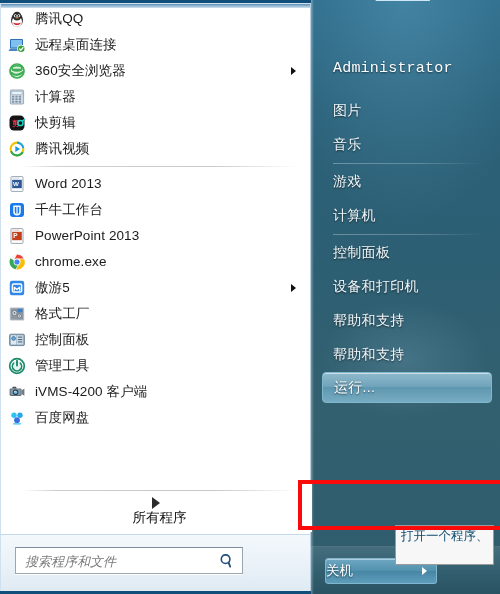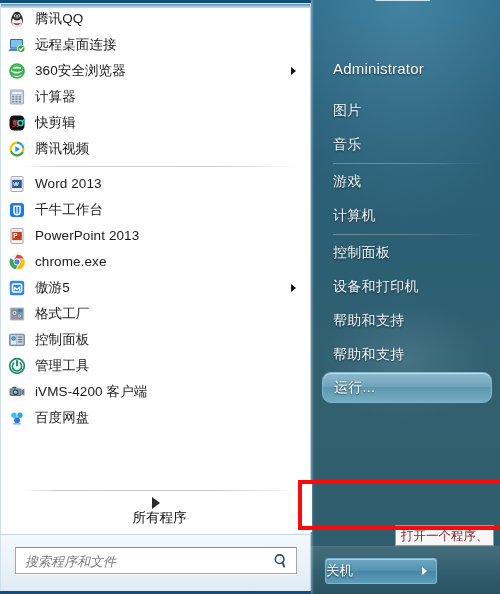--- a/index.html
+++ b/index.html
@@ -109,21 +109,21 @@
     left: 0; top: 534px;
     width: 311px; height: 57px;
     background: linear-gradient(to bottom,#f3f8fc 0%,#eaf2f8 55%,#dfeaf3 100%);
     border-left: 1px solid #cfe0ee;
     border-right: 1px solid #b9cfe0;
     border-top: 1px solid #c3d8e8;
   }
   .search-box {
     position: absolute;
     left: 14px; top: 12px;
-    width: 282px; height: 27px;
+    width: 228px; height: 27px;
     background: #ffffff;
     border: 1px solid #9aa7b1;
     border-top-color: #7f8c96;
     box-shadow: 0 1px 0 rgba(255,255,255,.9);
   }
   .search-box .ph {
     position: absolute;
     left: 9px; top: 5px;
     font-size: 13px;
     font-style: italic;
@@ -166,20 +166,21 @@
     width: 84px; height: 70px;
   }
 
   .user-name {
     position: absolute;
     left: 22px; top: 60px;
     font-size: 15px;
     color: #ffffff;
     text-shadow: 0 1px 2px rgba(0,0,0,.55);
     letter-spacing: .2px;
+    font-family: Liberation Mono, monospace;
   }
 
   .places {
     position: absolute;
     left: 0; top: 94px;
     width: 189px;
   }
   .place {
     position: relative;
     display: flex;
@@ -198,21 +199,21 @@
     height: 1px;
     margin: 1px 18px 1px 22px;
     background: linear-gradient(to right, rgba(255,255,255,.30) 0%, rgba(255,255,255,.22) 60%, rgba(255,255,255,0) 100%);
   }
   
   .place.hovered {
     margin: 0 8px 0 11px;
     padding-left: 11px;
     height: 31px;
     border: 1px solid #7fb7cf;
-    border-radius: 9px;
+    border-radius: 4px;
     background: linear-gradient(to bottom, #8fb9cc 0%, #6fa3ba 48%, #5e97b0 50%, #77acc2 100%);
     box-shadow: inset 0 1px 0 rgba(255,255,255,.55);
   }
   .place.hovered .lbl { color:#ffffff; }
 
   
   .shutdown-bar {
     position: absolute;
     left: 0; bottom: 0;
     width: 189px; height: 48px;
@@ -248,26 +249,26 @@
     width: 0; height: 0;
     border-left: 5px solid #ffffff;
     border-top: 4px solid transparent;
     border-bottom: 4px solid transparent;
   }
 
   
   .tooltip {
     position: absolute;
     left: 395px; top: 525px;
-    height: 21px;
+    height: 40px;
     padding: 2px 4px 0 5px;
     background: #f7f7f7;
     border: 1px solid #9a9a9a;
     font-size: 12.5px;
-    color: #7f1d1d;
+    color: #0c4a6e;
     white-space: nowrap;
     overflow: hidden;
     z-index: 30;
   }
 
   
   .annot-rect {
     position: absolute;
     left: 298px; top: 480px;
     width: 210px; height: 50px;

